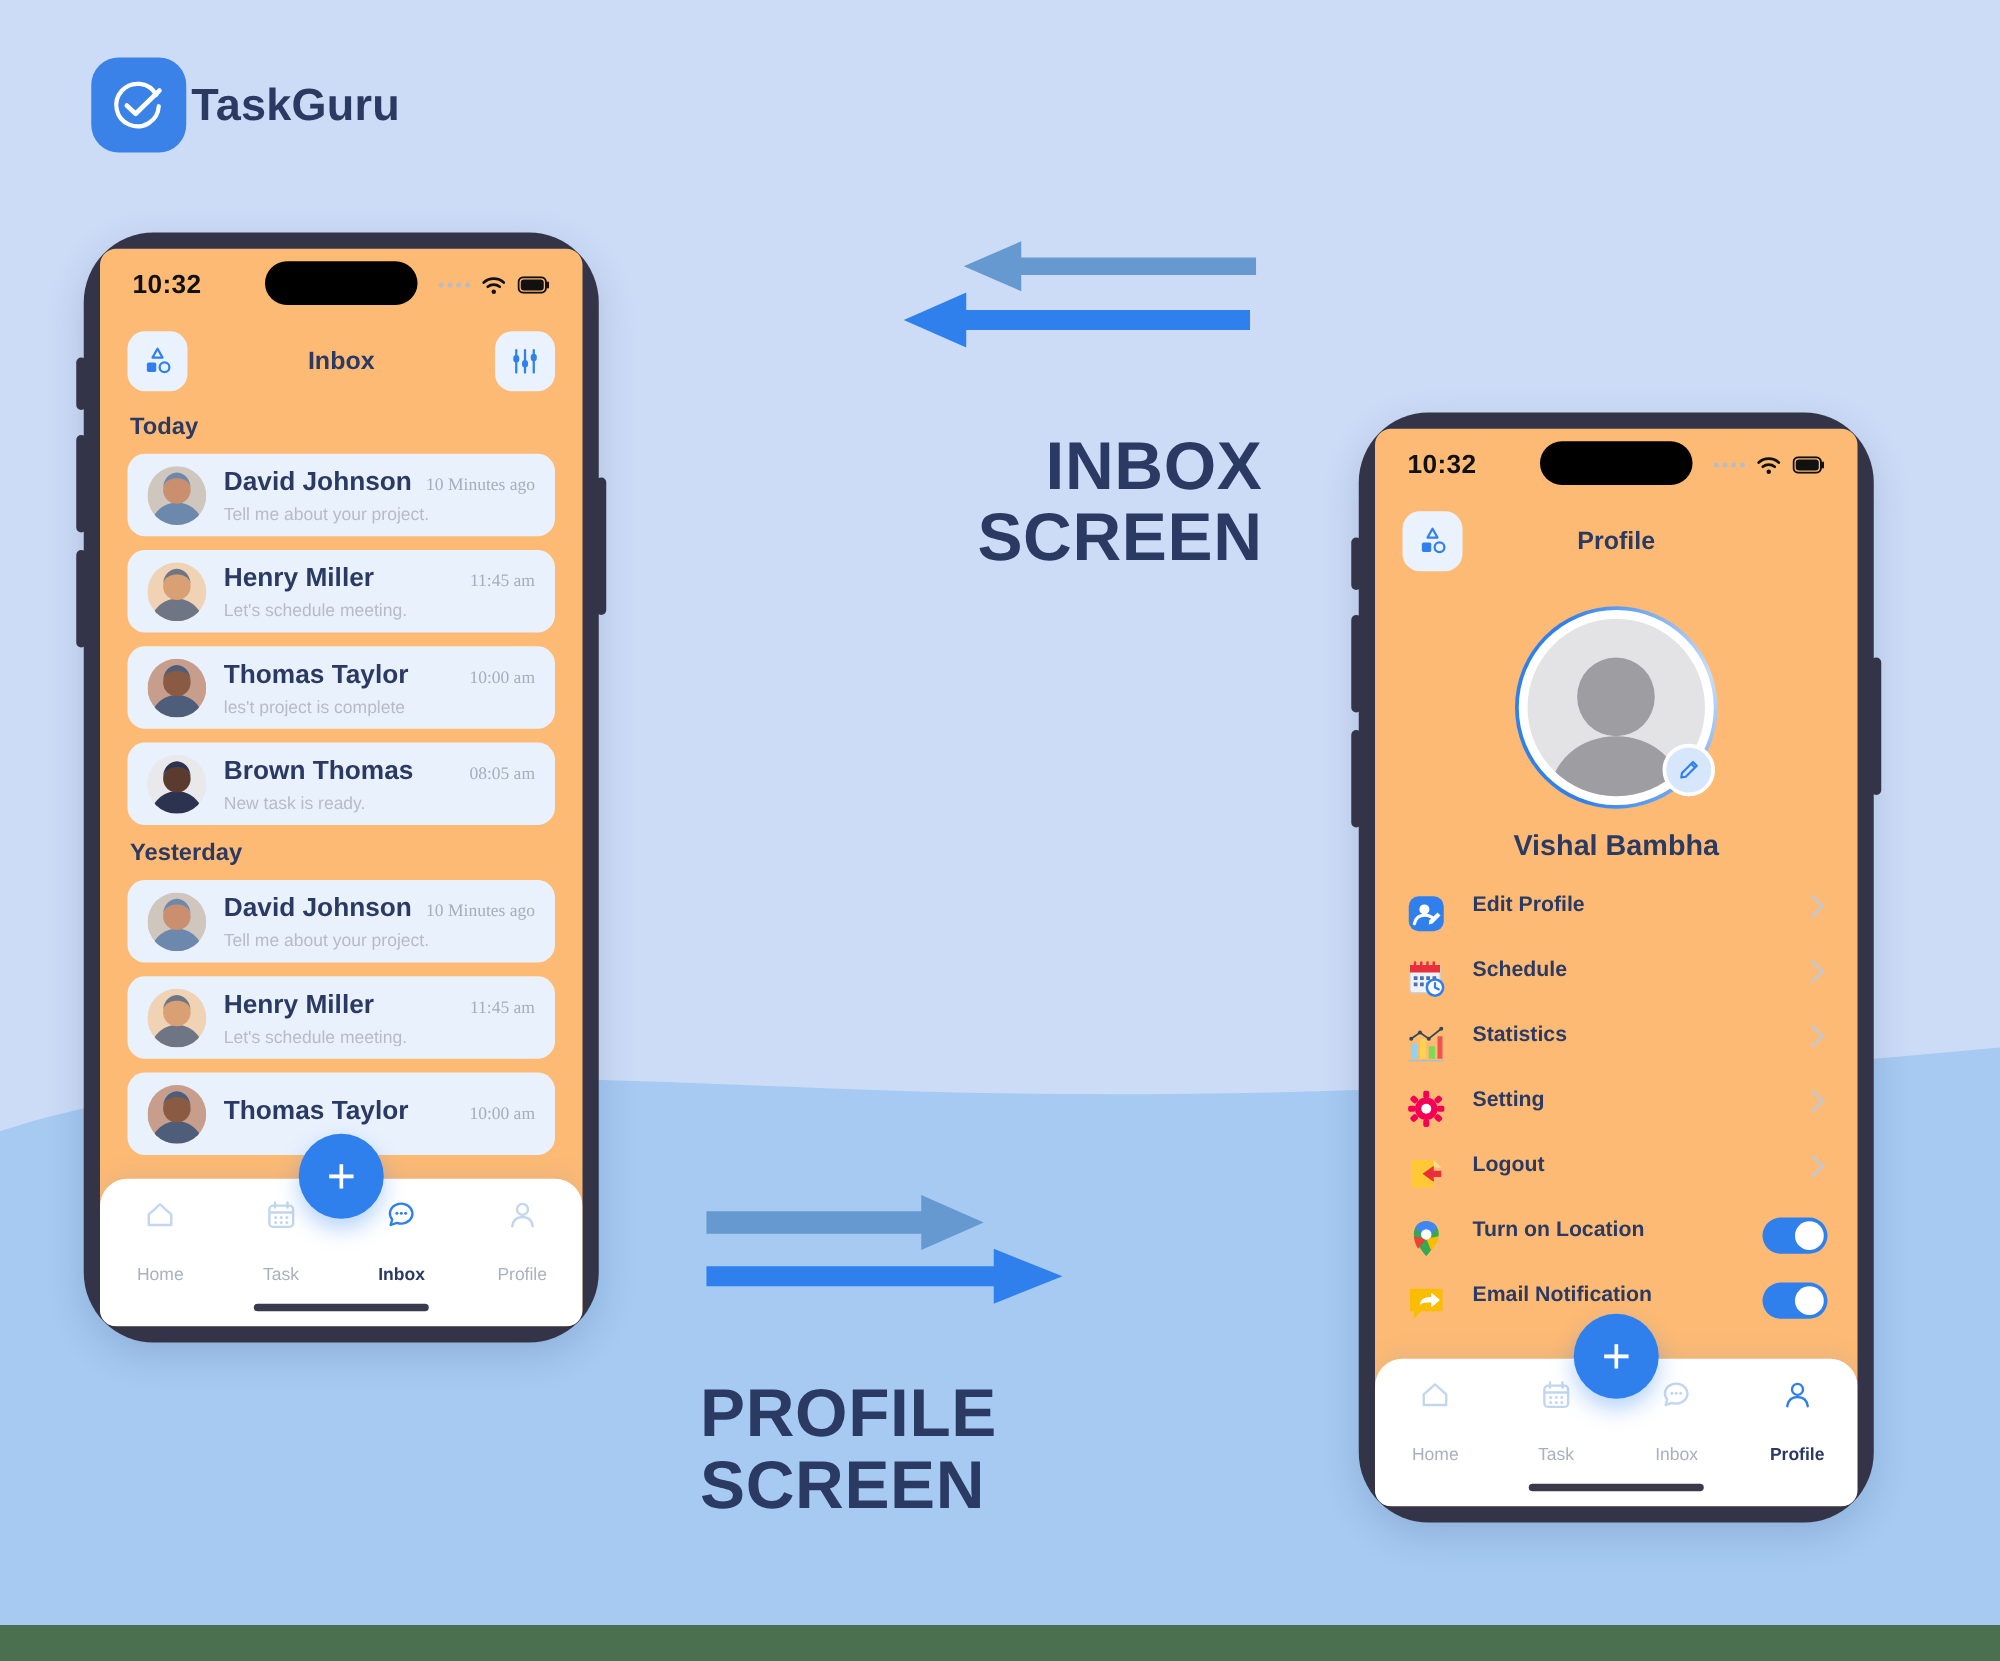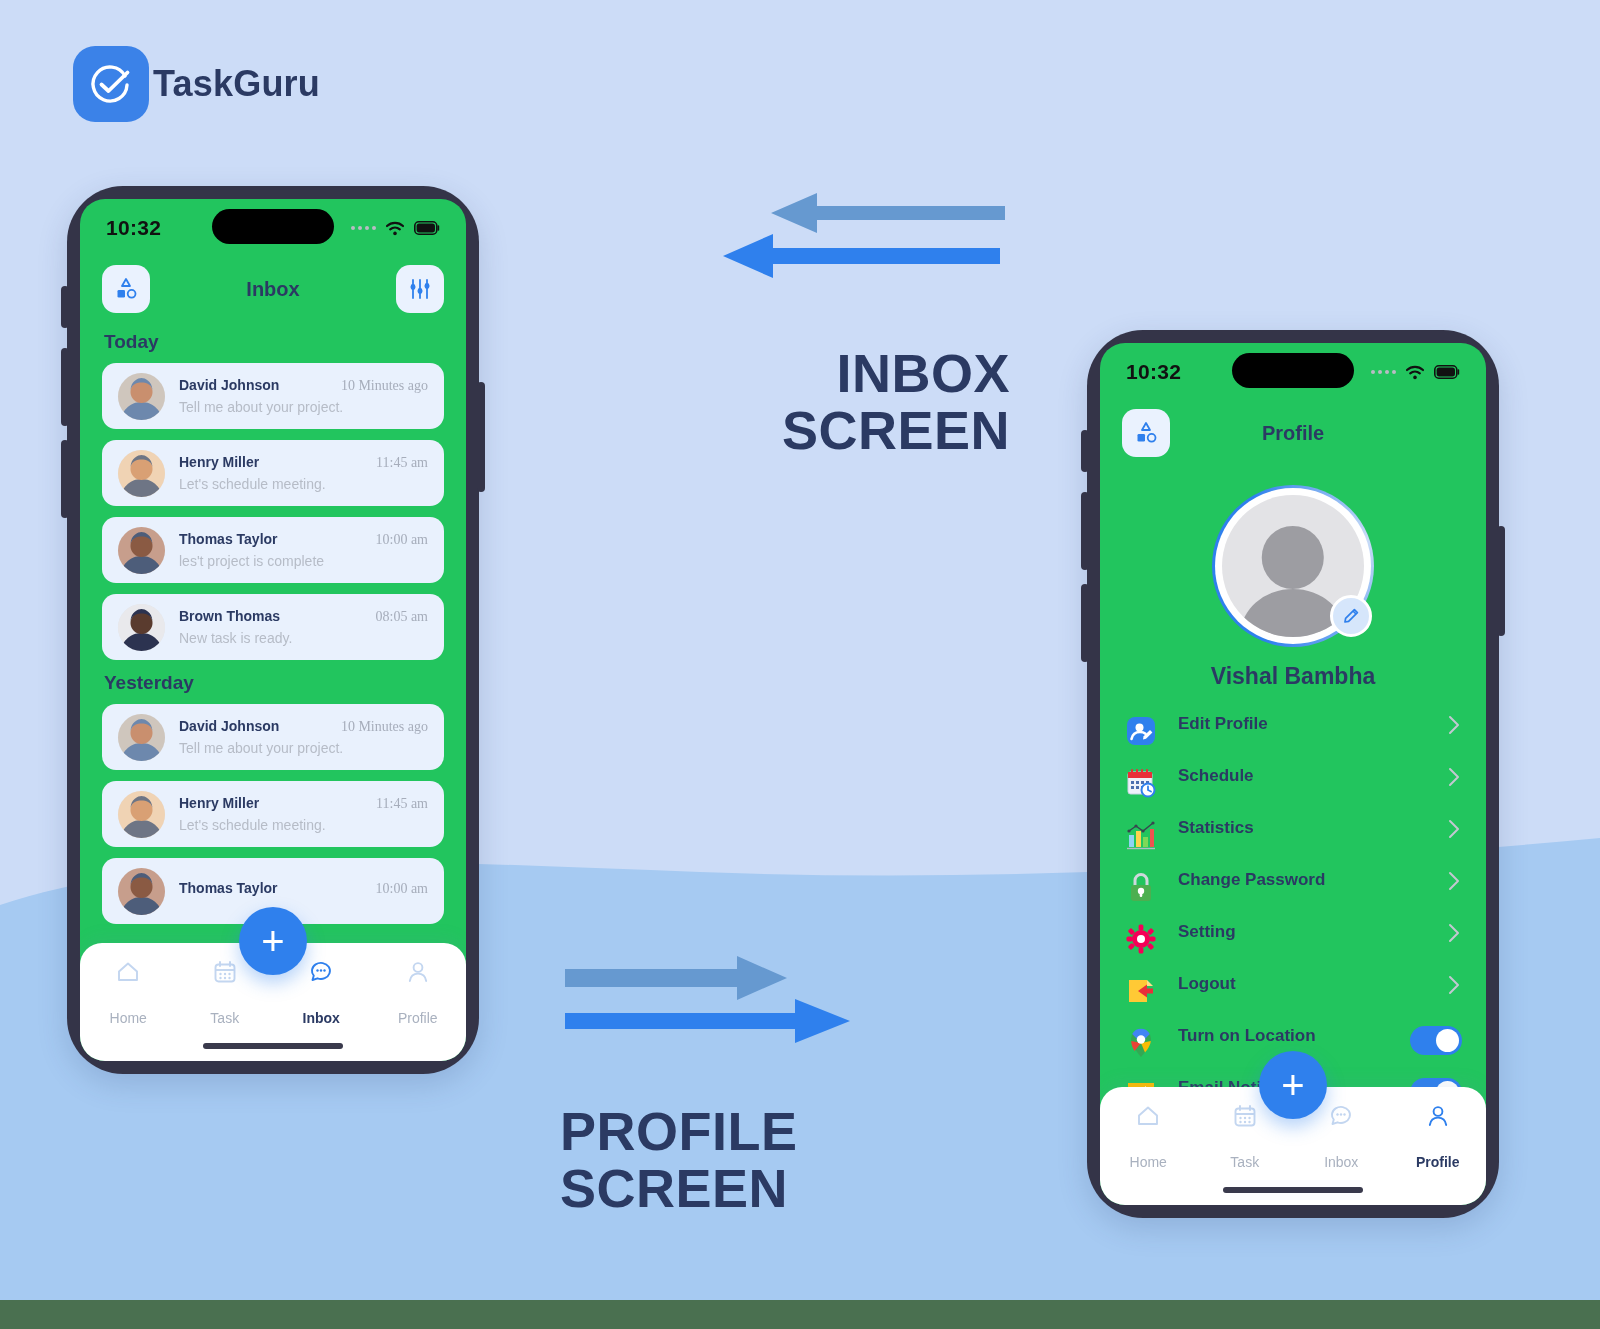--- a/index.html
+++ b/index.html
@@ -49,22 +49,22 @@
   
   .phone {
     position: absolute; z-index: 2;
     background: #343448;
     border-radius: 56px;
     padding: 13px;
     box-shadow: 0 10px 30px rgba(40,60,110,.18);
   }
   .phone-screen {
     width: 100%; height: 100%;
-    background: #22c55e;
-    border-radius: 25px;
+    background: #fdba74;
+    border-radius: 13px;
     overflow: hidden;
     position: relative;
   }
   .side-btn { position: absolute; background: #343448; border-radius: 4px; }
 
   #phone-inbox { left: 67px; top: 186px; width: 412px; height: 888px; }
   #phone-profile { left: 1087px; top: 330px; width: 412px; height: 888px; }
 
   
   .sb-left { left: -6px; width: 8px; }
@@ -110,21 +110,21 @@
     display: flex; align-items: center; gap: 14px;
     background: #e9f1fd; border-radius: 14px;
     padding: 12px 16px; margin-bottom: 11px; height: 66px;
   }
   .avatar {
     width: 47px; height: 47px; border-radius: 50%;
     flex: 0 0 auto; overflow: hidden; position: relative; background: #dfe4ea;
   }
   .msg-body { flex: 1 1 auto; min-width: 0; }
   .msg-top { display: flex; align-items: baseline; justify-content: space-between; }
-  .msg-name { font-size: 14px; font-weight: bold; color: #2b3a63; white-space: nowrap; }
+  .msg-name { font-size: 21px; font-weight: bold; color: #2b3a63; white-space: nowrap; }
   .msg-time { font-size: 14px; color: #a6adbb; white-space: nowrap; margin-left: 8px; font-family: Liberation Serif, serif; }
   .msg-prev { font-size: 14px; color: #b6bcc7; margin-top: 5px; white-space: nowrap; overflow: hidden; }
 
   
   .bottom-nav {
     position: absolute; left: 0; right: 0; bottom: 0;
     height: 118px; background: #fff;
     box-shadow: 0 -6px 16px rgba(110,140,190,.10);
     display: flex; align-items: flex-start; padding-top: 16px;
     border-top-left-radius: 22px; border-top-right-radius: 22px;
@@ -573,34 +573,20 @@
             </svg>
           </div>
           <div class="menu-label">Statistics</div>
           <span class="chev"><svg width="16" height="22" viewBox="0 0 16 22">
               <path d="M4 3 L12 11 L4 19" fill="none" stroke="#c3c8d1" stroke-width="2" stroke-linecap="round" stroke-linejoin="round"></path>
             </svg></span>
         </div>
         <div class="menu-row">
           <div class="menu-icon">
             <svg width="32" height="32" viewBox="0 0 32 32">
-              <path d="M10 15 L10 9.5 A6 6 0 0 1 22 9.5 L22 15" fill="none" stroke="#cfd8dc" stroke-width="3"></path>
-              <rect x="6" y="14" width="20" height="16" rx="3" fill="#4caf50"></rect>
-              <circle cx="16" cy="20" r="3.2" fill="#fff"></circle>
-              <rect x="14.7" y="20" width="2.6" height="6" rx="1.3" fill="#fff"></rect>
-            </svg>
-          </div>
-          <div class="menu-label">Change Password</div>
-          <span class="chev"><svg width="16" height="22" viewBox="0 0 16 22">
-              <path d="M4 3 L12 11 L4 19" fill="none" stroke="#c3c8d1" stroke-width="2" stroke-linecap="round" stroke-linejoin="round"></path>
-            </svg></span>
-        </div>
-        <div class="menu-row">
-          <div class="menu-icon">
-            <svg width="32" height="32" viewBox="0 0 32 32">
               <g fill="#f50057">
                 <circle cx="16" cy="16" r="9"></circle>
                 <rect x="13.6" y="1.5" width="4.8" height="6" rx="1.6"></rect>
                 <rect x="13.6" y="24.5" width="4.8" height="6" rx="1.6"></rect>
                 <rect x="1.5" y="13.6" width="6" height="4.8" rx="1.6"></rect>
                 <rect x="24.5" y="13.6" width="6" height="4.8" rx="1.6"></rect>
                 <rect x="4" y="5.6" width="4.8" height="6" rx="1.6" transform="rotate(-45 6.4 8.6)"></rect>
                 <rect x="23.2" y="5.6" width="4.8" height="6" rx="1.6" transform="rotate(45 25.6 8.6)"></rect>
                 <rect x="4" y="20.4" width="4.8" height="6" rx="1.6" transform="rotate(45 6.4 23.4)"></rect>
                 <rect x="23.2" y="20.4" width="4.8" height="6" rx="1.6" transform="rotate(-45 25.6 23.4)"></rect>

